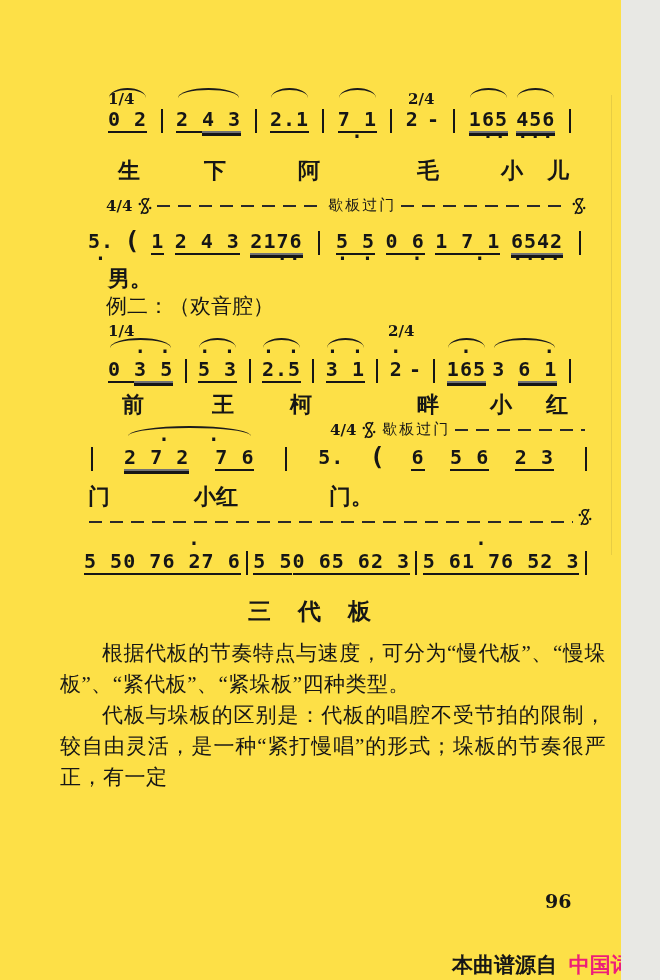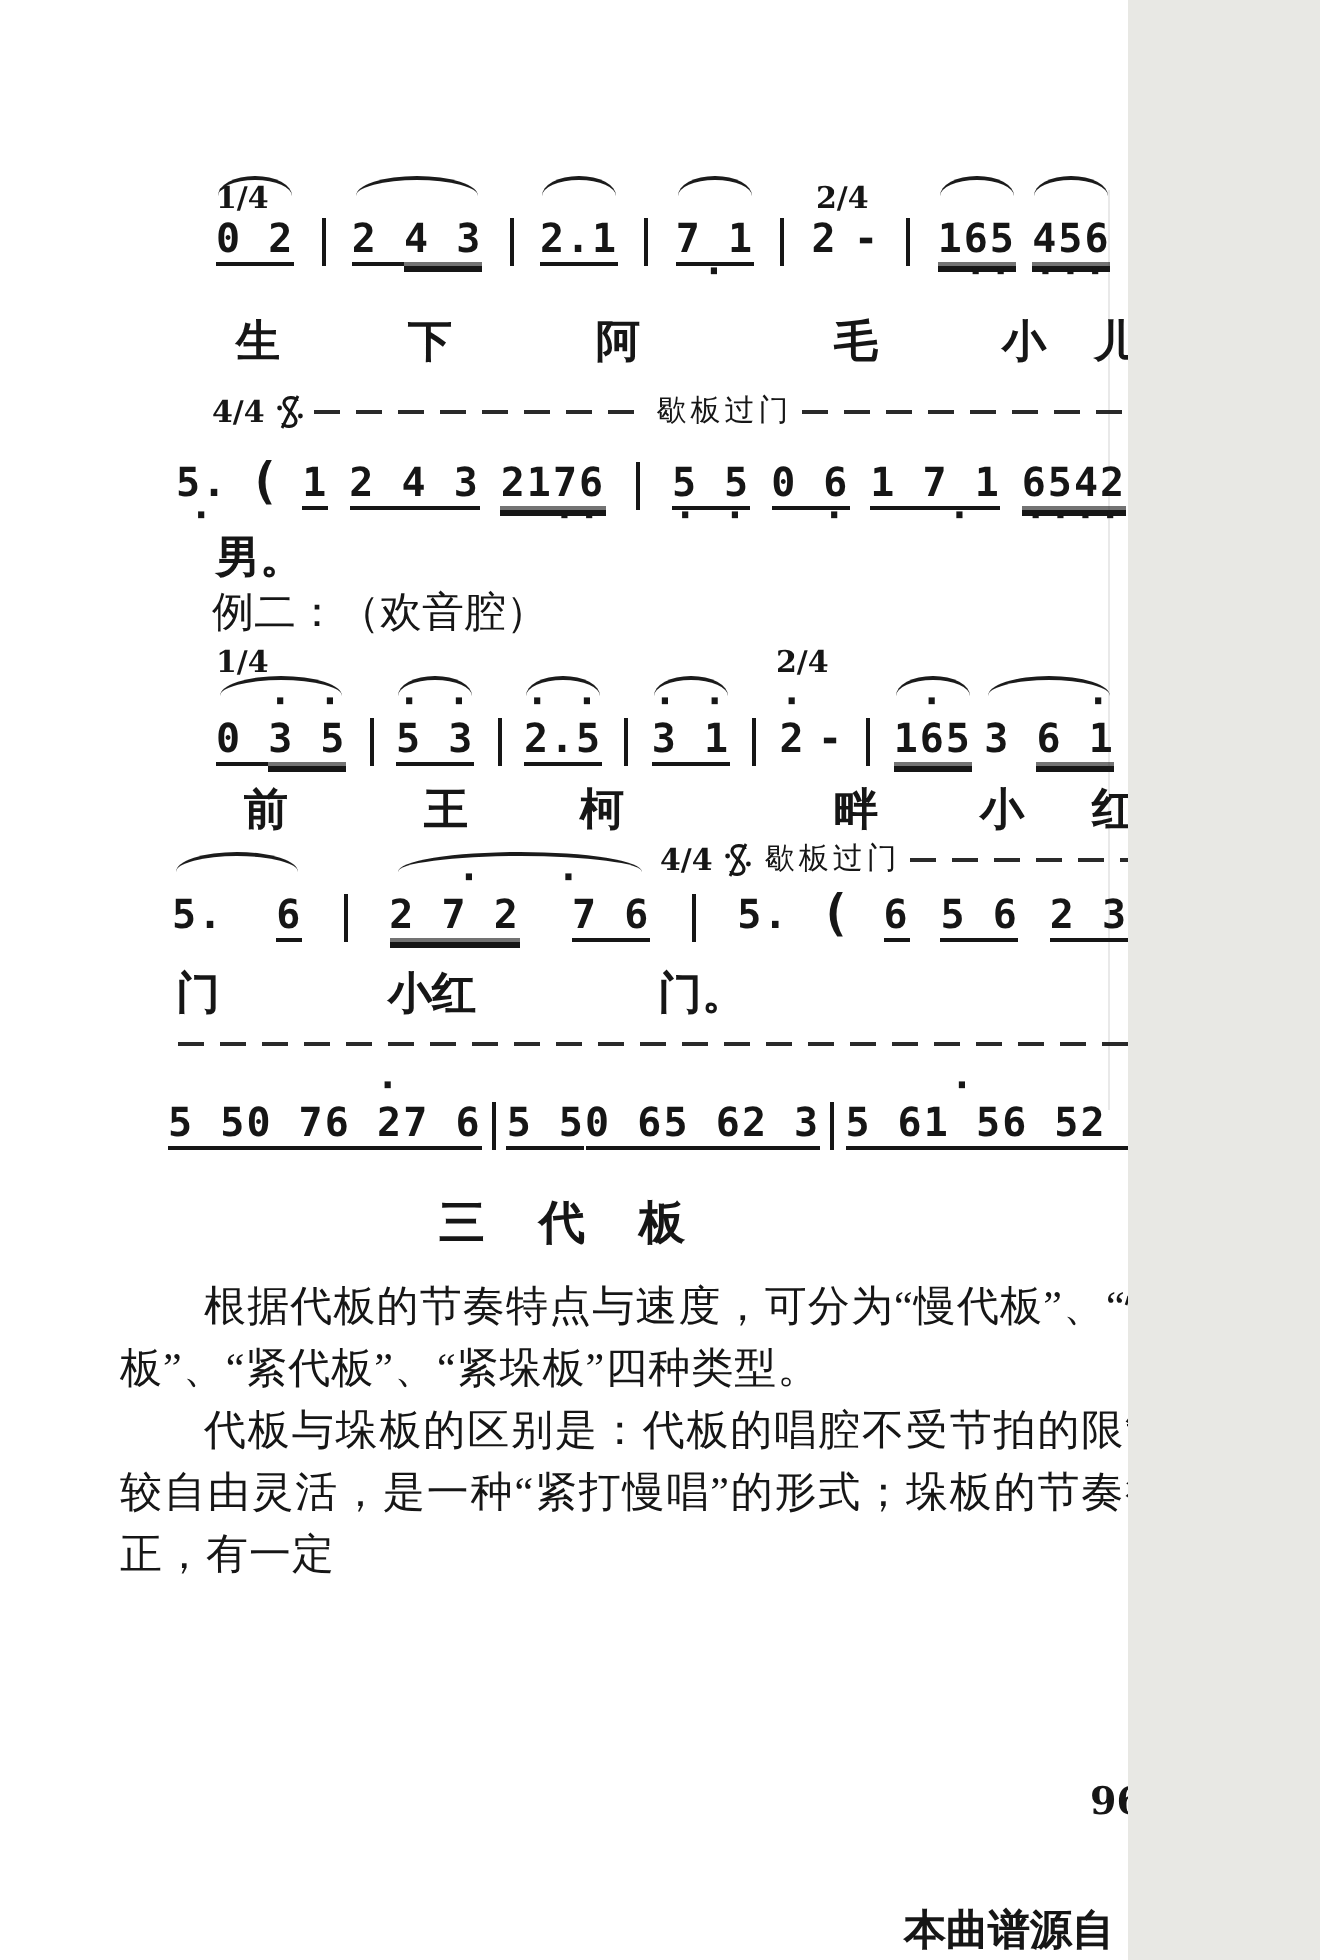--- a/index.html
+++ b/index.html
@@ -1,16 +1,16 @@
 <!DOCTYPE html>
 <html><head>
 <meta charset="utf-8">
 <style>
   html,body{margin:0;padding:0;background:#e8e8e4;}
-  .page{position:relative;width:564px;height:980px;background:#ffffff;overflow:hidden;
+  .page{position:relative;width:621px;height:980px;background:#fde047;overflow:hidden;
         font-family:"Liberation Serif",serif;color:#161616;}
   .abs{position:absolute;}
   
   .mline{display:flex;justify-content:space-between;align-items:flex-start;}
   .cell{display:flex;flex-direction:column;align-items:center;}
   .arcrow{height:9px;width:100%;}
   .arc{height:8px;width:94%;margin:0 auto;border-top:2px solid #1b1b1b;
        border-radius:50% 50% 0 0 / 100% 100% 0 0;}
   .dots{font:700 19px "DejaVu Sans Mono",monospace;height:9px;line-height:9px;
         white-space:pre;letter-spacing:1px;overflow:visible;}
@@ -368,28 +368,20 @@
       <path d="M10.5,3.5 C10.5,1.2 4,1 4,4.5 C4,7 10,10.5 10,13.5 C10,17 3.5,16.8 3.5,14.5" fill="none" stroke="#161616" stroke-width="1.6"></path>
       <circle cx="1.8" cy="7" r="1.2" fill="#161616"></circle>
         <circle cx="12.2" cy="11" r="1.2" fill="#161616"></circle>
     </svg>
     <span class="glabel">歇板过门</span>
     <div class="dash"></div>
   </div>
 
   <div class="abs mline" style="left:86px;top:426px;width:506px">
       <div class="cell">
-        <div class="arcrow">
-          <div class="arc"></div>
-        </div>
-        <div class="dots"> </div>
-        <div class="notes"><span class="u0">5.  </span><span class="u1">6</span></div>
-        <div class="dots"> </div>
-      </div>
-      <div class="cell">
         <div class="arcrow"></div>
         <div class="dots"> </div>
         <div class="notes"><span class="barline"></span></div>
         <div class="dots"> </div>
       </div>
       <div class="cell">
         <div class="arcrow">
           <div class="arc"></div>
         </div>
         <div class="dots">·   ·</div>
@@ -518,21 +510,21 @@
       </div>
       <div class="cell">
         <div class="arcrow"></div>
         <div class="dots"> </div>
         <div class="notes"><span class="u1">5 6</span></div>
         <div class="dots"> </div>
       </div>
       <div class="cell">
         <div class="arcrow"></div>
         <div class="dots">·</div>
-        <div class="notes"><span class="u1">1 5</span></div>
+        <div class="notes"><span class="u1">1 7</span></div>
         <div class="dots"> </div>
       </div>
       <div class="cell">
         <div class="arcrow"></div>
         <div class="dots"> </div>
         <div class="notes"><span class="u1">6 5</span></div>
         <div class="dots"> </div>
       </div>
       <div class="cell">
         <div class="arcrow"></div>

